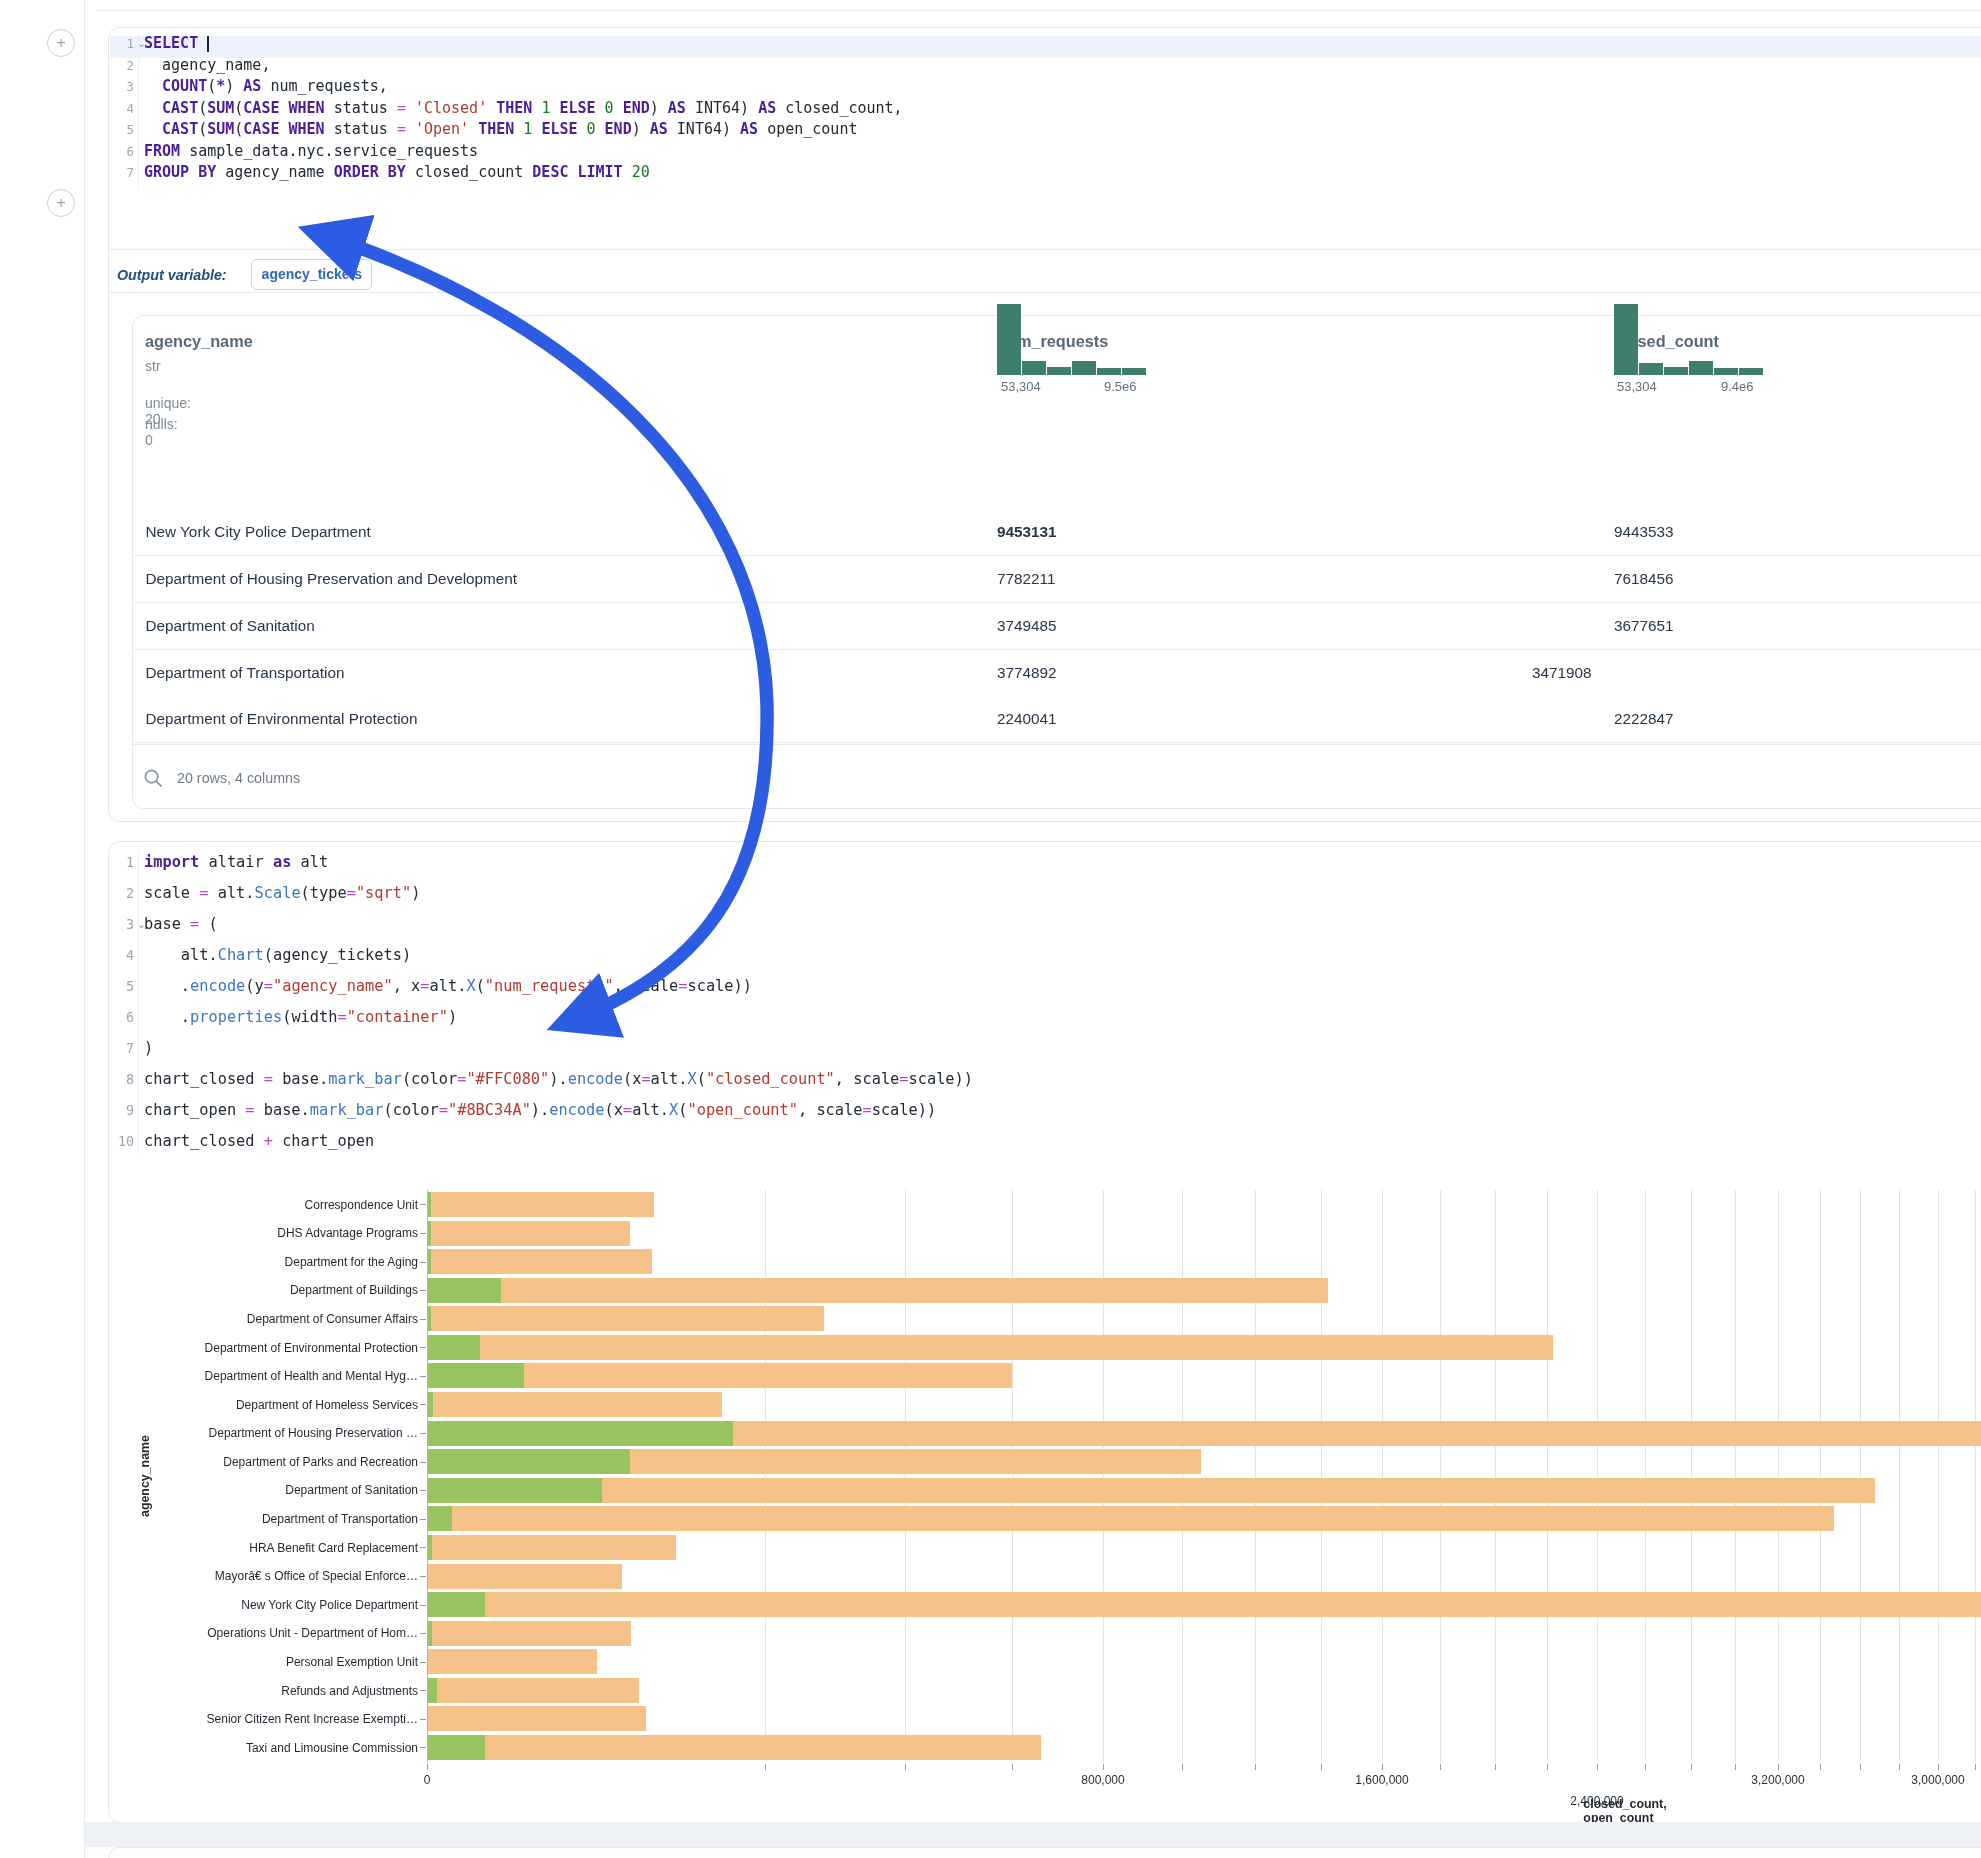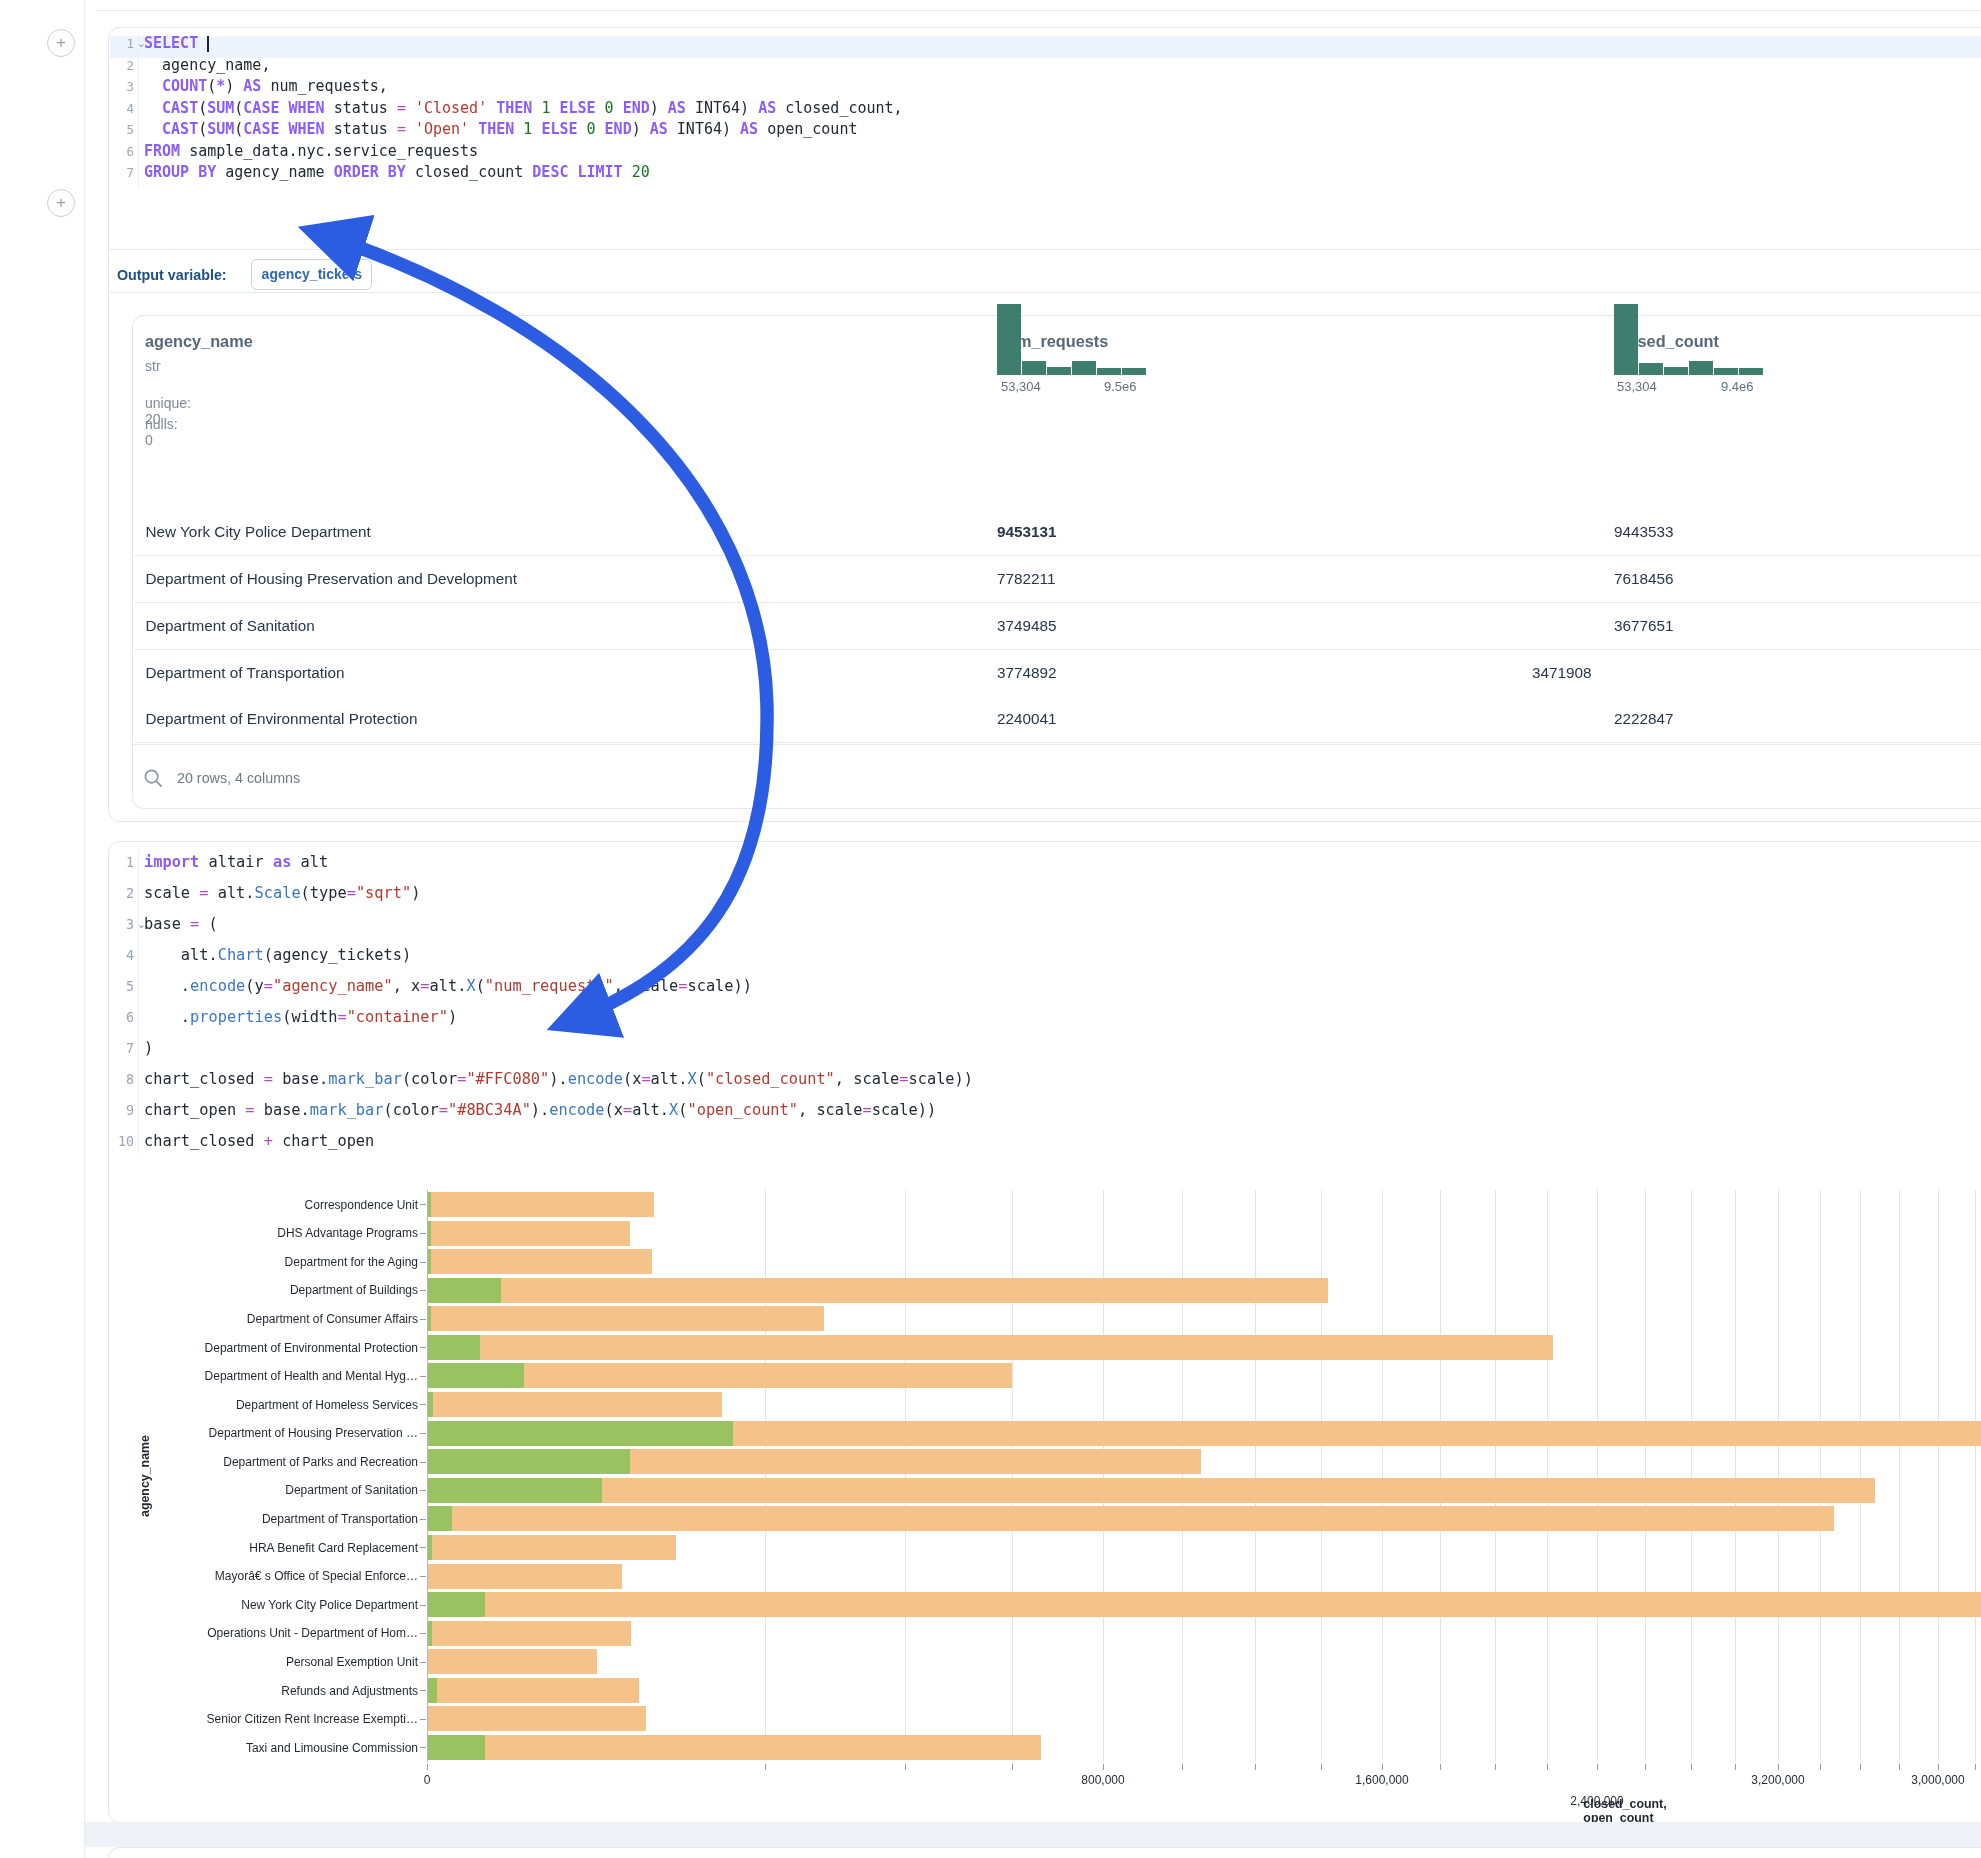--- a/index.html
+++ b/index.html
@@ -9,21 +9,21 @@
   .hline{position:absolute;height:1px;background:#e7eaee;}
   .vline{position:absolute;width:1px;background:#e7eaee;}
   .panel{position:absolute;border:1px solid #e4e8ec;border-radius:11.5px;background:#fff;}
   .plusbtn{position:absolute;width:26px;height:26px;border:1px solid #c9cfd6;border-radius:50%;
            background:#fff;color:#98a1ab;font-size:16.3px;line-height:24px;text-align:center;cursor:pointer;}
   
   .codeline{position:absolute;left:109px;right:0;white-space:pre;}
   .gut{position:absolute;left:0;width:25px;text-align:right;color:#9aa6b4;font-family:"DejaVu Sans Mono",monospace;}
   .fold{position:absolute;left:28px;color:#8b97a4;}
   .src{position:absolute;left:35px;font-family:"DejaVu Sans Mono",monospace;color:#202a35;}
-  .tk-k{color:#8b5cf6;font-weight:600;}
+  .tk-k{color:#4c1d95;font-weight:600;}
   .tk-s{color:#b13a30;}
   .tk-n{color:#17761f;}
   .tk-f{color:#3a76c2;}
   .tk-o{color:#b04ac2;}
   .tk-t{color:#202a35;}
   .caret{display:inline-block;width:1.9px;height:1.1em;background:#1b2430;vertical-align:text-bottom;}
   
   .colname{position:absolute;font-size:16.3px;font-weight:700;color:#56687a;}
   .coltype{position:absolute;font-size:14px;color:#7d8a97;}
   .colstat{position:absolute;font-size:14px;color:#7d8a97;}
@@ -59,21 +59,21 @@
       <div class="codeline" style="top: 55px; height: 21.4px; line-height: 21.4px;"><span class="gut" style="font-size: 12.4px;">2</span><span class="src" style="font-size: 15px;"><span class="tk-t">  agency_name,</span></span></div>
       <div class="codeline" style="top: 76px; height: 21.4px; line-height: 21.4px;"><span class="gut" style="font-size: 12.4px;">3</span><span class="src" style="font-size: 15px;"><span class="tk-t">  </span><span class="tk-k">COUNT</span><span class="tk-t">(</span><span class="tk-k">*</span><span class="tk-t">) </span><span class="tk-k">AS</span><span class="tk-t"> num_requests,</span></span></div>
       <div class="codeline" style="top: 98px; height: 21.4px; line-height: 21.4px;"><span class="gut" style="font-size: 12.4px;">4</span><span class="src" style="font-size: 15px;"><span class="tk-t">  </span><span class="tk-k">CAST</span><span class="tk-t">(</span><span class="tk-k">SUM</span><span class="tk-t">(</span><span class="tk-k">CASE</span><span class="tk-t"> </span><span class="tk-k">WHEN</span><span class="tk-t"> status </span><span class="tk-o">=</span><span class="tk-t"> </span><span class="tk-s">'Closed'</span><span class="tk-t"> </span><span class="tk-k">THEN</span><span class="tk-t"> </span><span class="tk-n">1</span><span class="tk-t"> </span><span class="tk-k">ELSE</span><span class="tk-t"> </span><span class="tk-n">0</span><span class="tk-t"> </span><span class="tk-k">END</span><span class="tk-t">) </span><span class="tk-k">AS</span><span class="tk-t"> INT64) </span><span class="tk-k">AS</span><span class="tk-t"> closed_count,</span></span></div>
       <div class="codeline" style="top: 119px; height: 21.4px; line-height: 21.4px;"><span class="gut" style="font-size: 12.4px;">5</span><span class="src" style="font-size: 15px;"><span class="tk-t">  </span><span class="tk-k">CAST</span><span class="tk-t">(</span><span class="tk-k">SUM</span><span class="tk-t">(</span><span class="tk-k">CASE</span><span class="tk-t"> </span><span class="tk-k">WHEN</span><span class="tk-t"> status </span><span class="tk-o">=</span><span class="tk-t"> </span><span class="tk-s">'Open'</span><span class="tk-t"> </span><span class="tk-k">THEN</span><span class="tk-t"> </span><span class="tk-n">1</span><span class="tk-t"> </span><span class="tk-k">ELSE</span><span class="tk-t"> </span><span class="tk-n">0</span><span class="tk-t"> </span><span class="tk-k">END</span><span class="tk-t">) </span><span class="tk-k">AS</span><span class="tk-t"> INT64) </span><span class="tk-k">AS</span><span class="tk-t"> open_count</span></span></div>
       <div class="codeline" style="top: 141px; height: 21.4px; line-height: 21.4px;"><span class="gut" style="font-size: 12.4px;">6</span><span class="src" style="font-size: 15px;"><span class="tk-k">FROM</span><span class="tk-t"> sample_data.nyc.service_requests</span></span></div>
       <div class="codeline" style="top: 162px; height: 21.4px; line-height: 21.4px;"><span class="gut" style="font-size: 12.4px;">7</span><span class="src" style="font-size: 15px;"><span class="tk-k">GROUP BY</span><span class="tk-t"> agency_name </span><span class="tk-k">ORDER BY</span><span class="tk-t"> closed_count </span><span class="tk-k">DESC</span><span class="tk-t"> </span><span class="tk-k">LIMIT</span><span class="tk-t"> </span><span class="tk-n">20</span></span></div>
     </div>
   <div class="vline" style="left:138px;top:32.5px;height:155px;background:#edf0f3;"></div>
 
   <div class="hline" style="left:109px;right:0;top:249px;"></div>
-  <div class="abs" style="left:117px;top:267px;font-size:14.3px;font-weight:700;color:#1b5180;">Output variable:</div>
+  <div class="abs" style="left:117px;top:267px;font-size:14.3px;font-weight:700;color:#1b5180;font-style:italic;">Output variable:</div>
   <div class="abs" style="left:251px;top:259px;width:119px;height:29px;border:1px solid #c7d2dd;border-radius:5.7px;background:#fff;overflow:hidden;">
     <span class="abs" style="left:9.6px;top:5.7px;font-size:14px;font-weight:600;color:#3069ae;white-space:nowrap;">agency_tickets</span>
   </div>
   <div class="hline" style="left:109px;right:0;top:292px;"></div>
 
   <div class="panel" style="left:132px;top:315px;width:1874px;height:492px;"></div>
   <div id="tbl-header" class="abs">
       <div class="colname" style="left: 145px; top: 332px;">agency_name</div>
       <div class="coltype" style="left: 145px; top: 358px;">str</div>
       <div class="colstat" style="left: 145px; top: 395px;">unique: 20</div>

